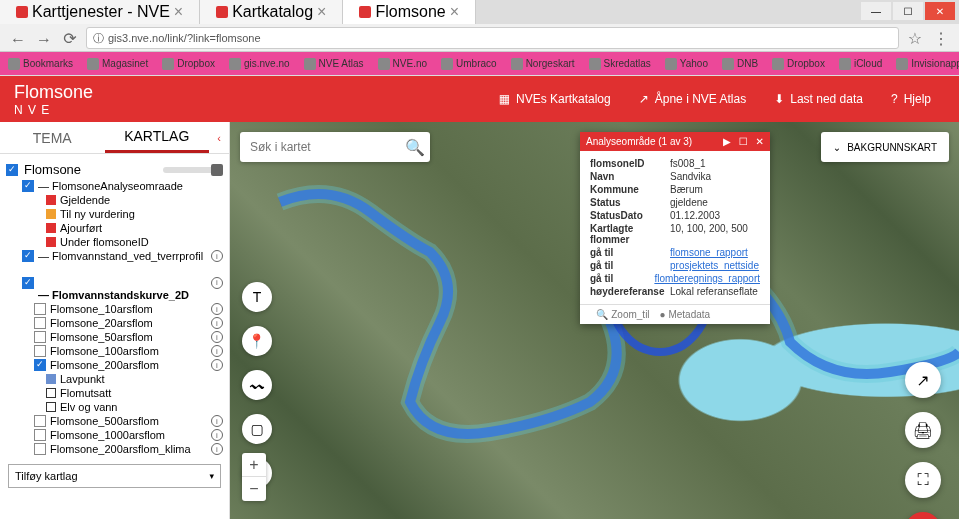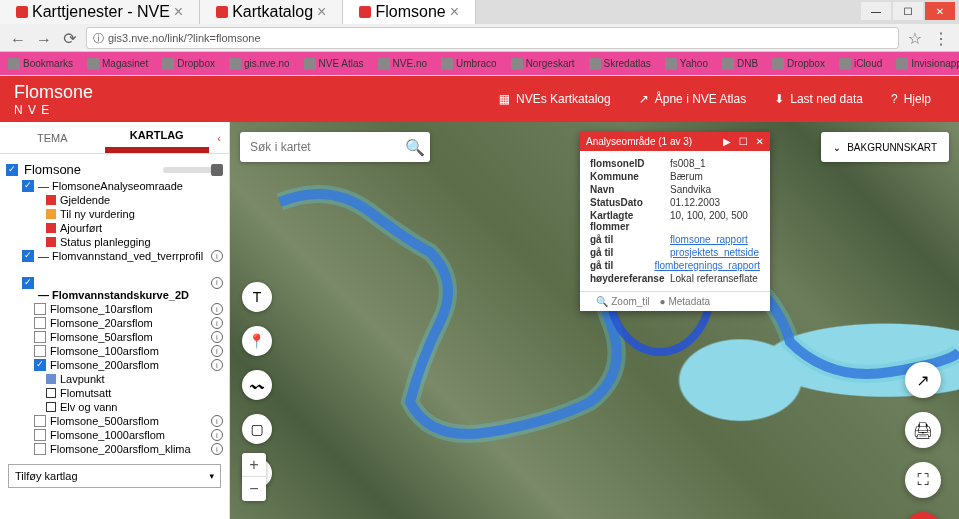--- a/index.html
+++ b/index.html
@@ -28,22 +28,22 @@
 .app-header { height: 46px; background: #e03030; display: flex; align-items: center; padding: 0 14px; color: #fff; }
 .logo { display: flex; flex-direction: column; align-items: flex-start; margin-right: auto; }
 .logo-title { font-size: 18px; font-weight: 400; }
 .logo-sub { font-size: 12px; letter-spacing: 1px; }
 .hdr-btn { display: flex; align-items: center; gap: 6px; padding: 0 14px; font-size: 12px; cursor: pointer; }
 
 
 .main { display: flex; height: calc(519px - 52px - 24px - 46px); }
 .sidebar { width: 230px; background: #fff; border-right: 1px solid #ddd; display: flex; flex-direction: column; overflow-y: auto; font-size: 11px; padding-bottom: 8px; }
 .side-tabs { display: flex; height: 32px; border-bottom: 1px solid #ddd; }
-.side-tab { flex: 1; display: flex; align-items: center; justify-content: center; font-size: 11px; color: #666; cursor: pointer; }
-.side-tab.active { font-weight: bold; color: #000; border-bottom: 6px solid #b91c1c; }
+.side-tab { flex: 1; display: flex; align-items: center; justify-content: center; font-size: 14px; color: #666; cursor: pointer; }
+.side-tab.active { font-weight: normal; color: #000; border-bottom: 3px solid #b91c1c; }
 .side-collapse { width: 20px; display: flex; align-items: center; justify-content: center; color: #e03030; cursor: pointer; }
 
 .layer-root { padding: 8px 6px 2px 6px; display: flex; align-items: center; gap: 6px; font-size: 13px; }
 .slider { width: 60px; height: 6px; background: #ddd; border-radius: 3px; position: relative; margin-left: auto; }
 .slider::after { content: ''; position: absolute; right: 0; top: -3px; width: 12px; height: 12px; background: #666; border-radius: 2px; }
 
 .layer-row { display: flex; align-items: center; padding: 1px 6px 1px 22px; gap: 4px; }
 .layer-row.l2 { padding-left: 34px; }
 .layer-row.l3 { padding-left: 46px; }
 .chk { width: 12px; height: 12px; border: 1px solid #888; flex-shrink: 0; }
@@ -243,21 +243,21 @@
         <div class="layer-row l3">
           <span class="sw" style="background:#f0a030;border-color:#f0a030"></span>
           <span>Til ny vurdering</span>
         </div>
         <div class="layer-row l3">
           <span class="sw" style="background:#e03030;border-color:#e03030"></span>
           <span>Ajourført</span>
         </div>
         <div class="layer-row l3">
           <span class="sw" style="background:#e03030;border-color:#e03030"></span>
-          <span>Status planlegging</span>
+          <span>Under flomsoneID</span>
         </div>
         <div class="layer-row">
           <span class="chk on"></span>
           <span>— Flomvannstand_ved_tverrprofil</span>
           <span class="info">i</span>
         </div>
         <div class="layer-row">
           <span class="chk on"></span>
           <span class="bold">— Flomvannstandskurve_2D</span>
           <span class="info">i</span>
@@ -346,26 +346,30 @@
           <span>☐</span>
           <span>✕</span>
         </div>
       </div>
       <div class="popup-body" id="popup-rows">
           <div class="popup-row">
             <span class="popup-key">flomsoneID</span>
             <span class="popup-val">fs008_1</span>
           </div>
           <div class="popup-row">
+            <span class="popup-key">Navn</span>
+            <span class="popup-val">Sandvika</span>
+          </div>
+          <div class="popup-row">
             <span class="popup-key">Kommune</span>
             <span class="popup-val">Bærum</span>
           </div>
           <div class="popup-row">
-            <span class="popup-key">Navn</span>
-            <span class="popup-val">Sandvika</span>
+            <span class="popup-key">Status</span>
+            <span class="popup-val">gjeldene</span>
           </div>
           <div class="popup-row">
             <span class="popup-key">StatusDato</span>
             <span class="popup-val">01.12.2003</span>
           </div>
           <div class="popup-row">
             <span class="popup-key">Kartlagte flommer</span>
             <span class="popup-val">10, 100, 200, 500</span>
           </div>
           <div class="popup-row">

